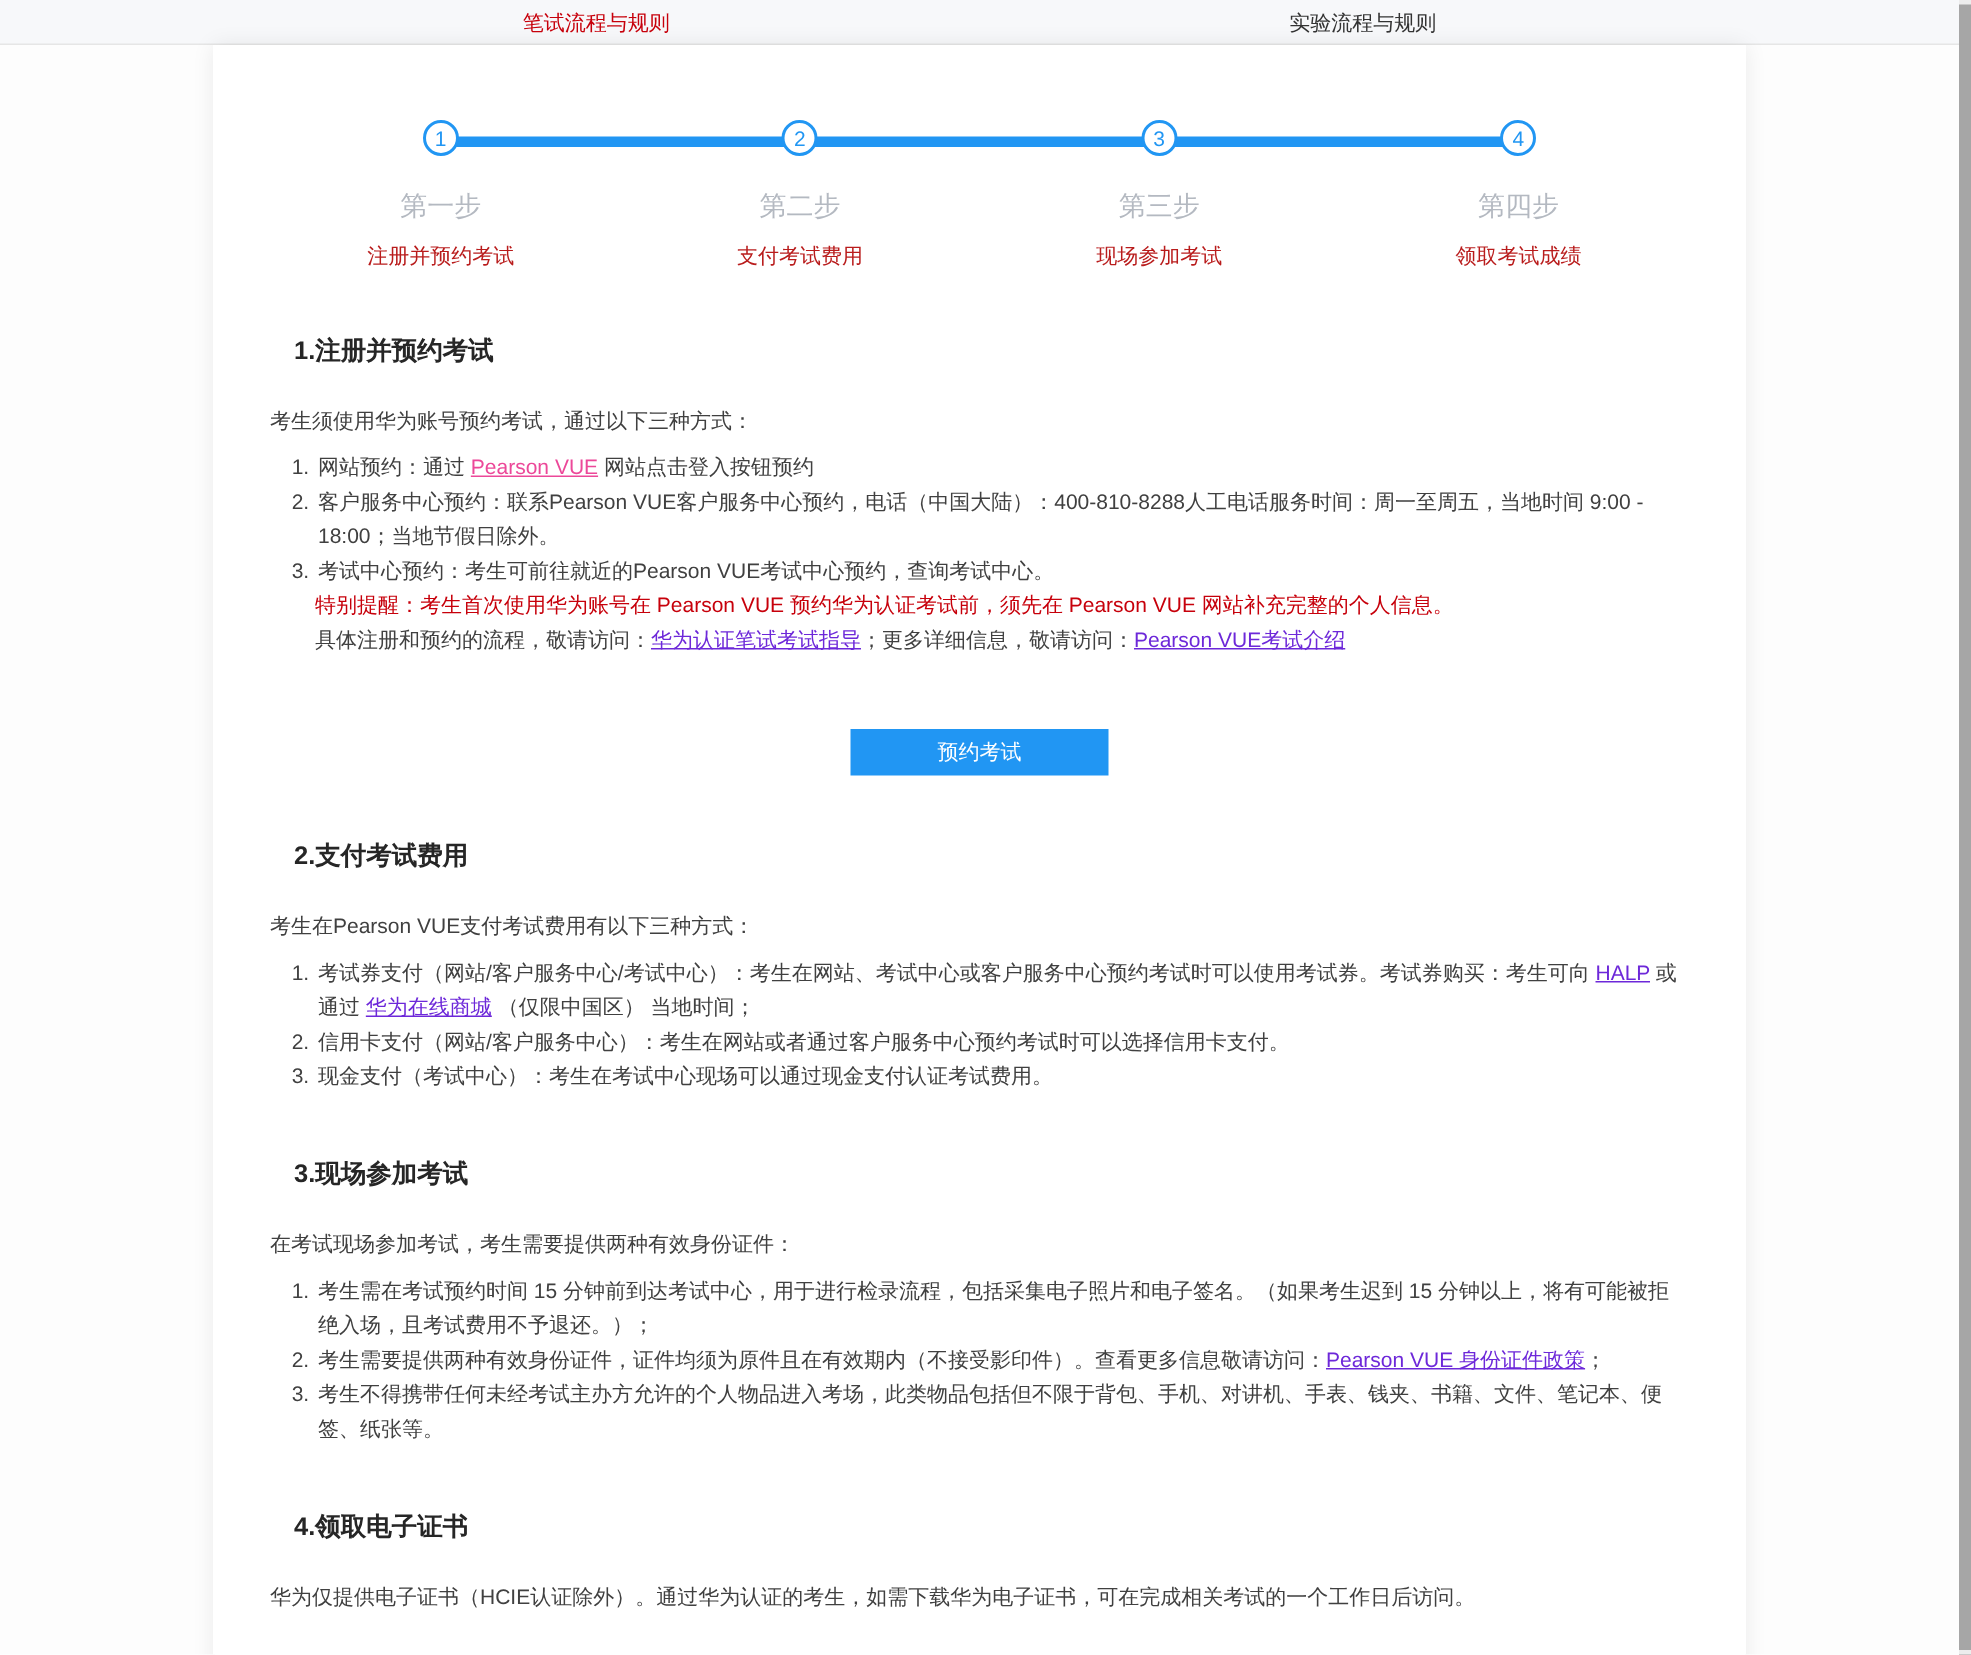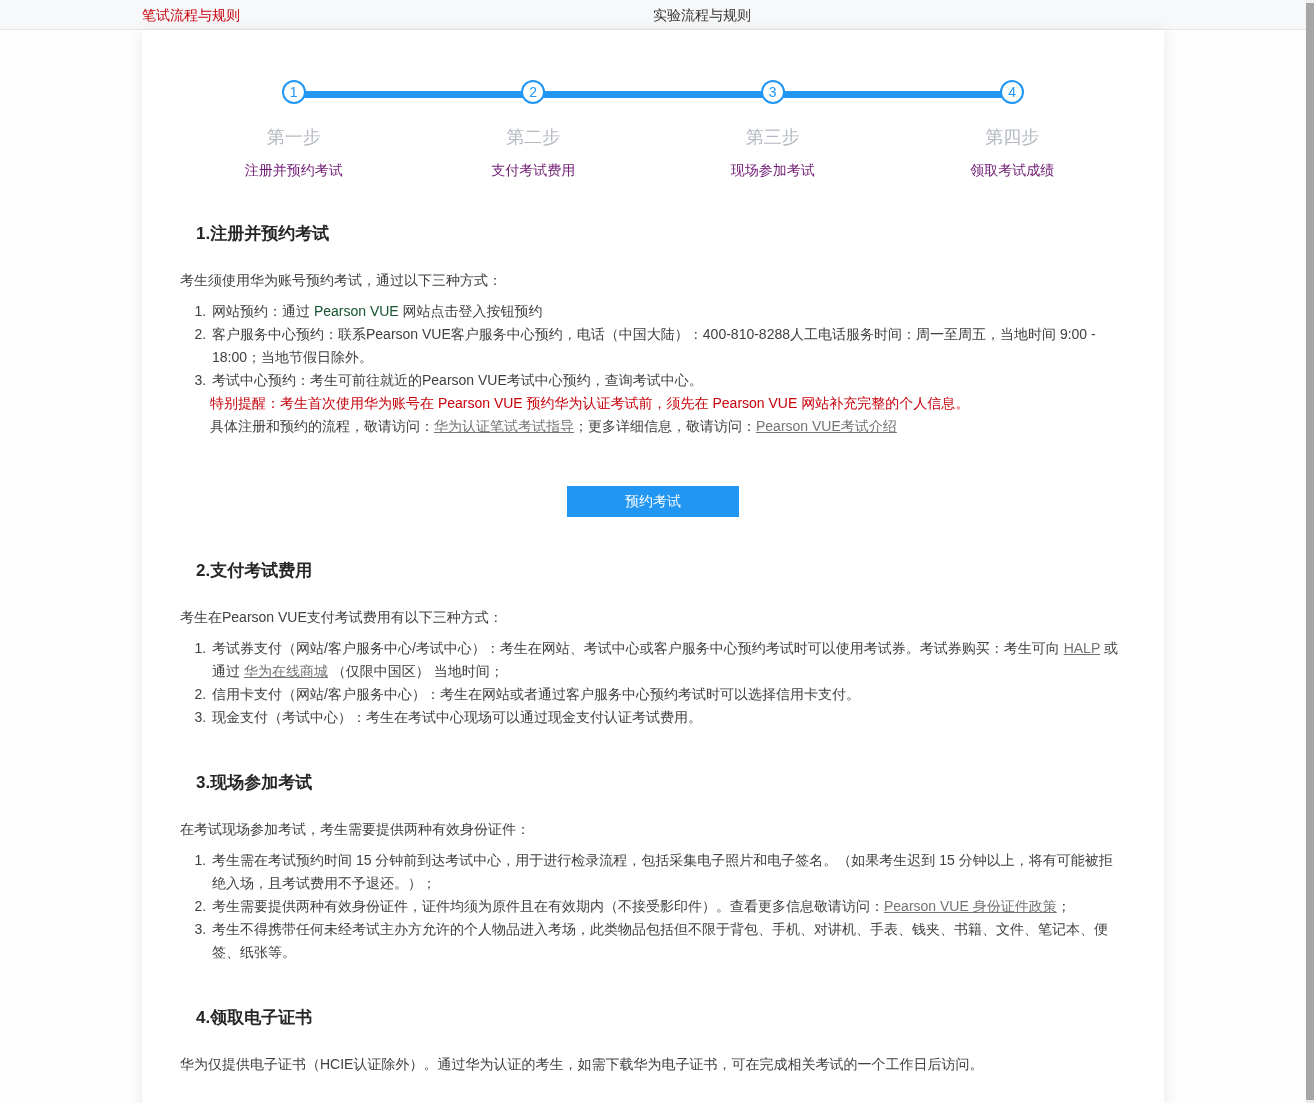--- a/index.html
+++ b/index.html
@@ -20,21 +20,21 @@
     width:100%;
   }
   .topbar-inner {
     width:1022px;
     margin-left:142px;
     height:30px;
     display:flex;
   }
   .tab {
     flex:1;
-    text-align:left;
+    text-align:center;
     line-height:30px;
     font-size:14px;
     color:#333;
     cursor:pointer;
   }
   .tab.active { color:#c7000b; }
   
   .card {
     width:1022px;
     margin-left:142px;
@@ -67,37 +67,37 @@
     width:24px; height:24px;
     border:2px solid #2196f3;
     border-radius:50%;
     background:#fff;
     color:#2196f3;
     font-size:14px;
     line-height:21px;
     margin:0 auto;
   }
   .step-sub { margin-top:21px; color:#b4b9c1; font-size:18px; }
-  .step-label { margin-top:13px; color:#701a75; font-size:14px; }
+  .step-label { margin-top:13px; color:#b91c1c; font-size:14px; }
   
   .section { padding:0 38px; }
   .section-title {
     margin-top:42px;
     font-size:17px;
     font-weight:700;
     color:#262626;
     margin-left:16px;
   }
   .intro { margin-top:24px; line-height:23px; }
   ol.steps-list { margin-top:8px; padding-left:30px; }
   ol.steps-list li { line-height:23px; padding-left:2px; }
   .note { padding-left:30px; line-height:23px; }
   .red-text { color:#c7000b; }
-  a.blue-link { color:#14532d; cursor:pointer; }
-  a.red-link { color:#737373; text-decoration:underline; cursor:pointer;text-align:right; }
+  a.blue-link { color:#ec4899; text-decoration:underline; cursor:pointer; }
+  a.red-link { color:#6d28d9; text-decoration:underline; cursor:pointer;text-align:right; }
   .btn-row { text-align:center; margin-top:48px; margin-bottom:36px; }
   .blue-btn {
     display:inline-block;
     min-width:172px;
     height:31px;
     padding:0 28px;
     background:#2196f3;
     border:none;
     color:#fff;
     font-size:14px;

